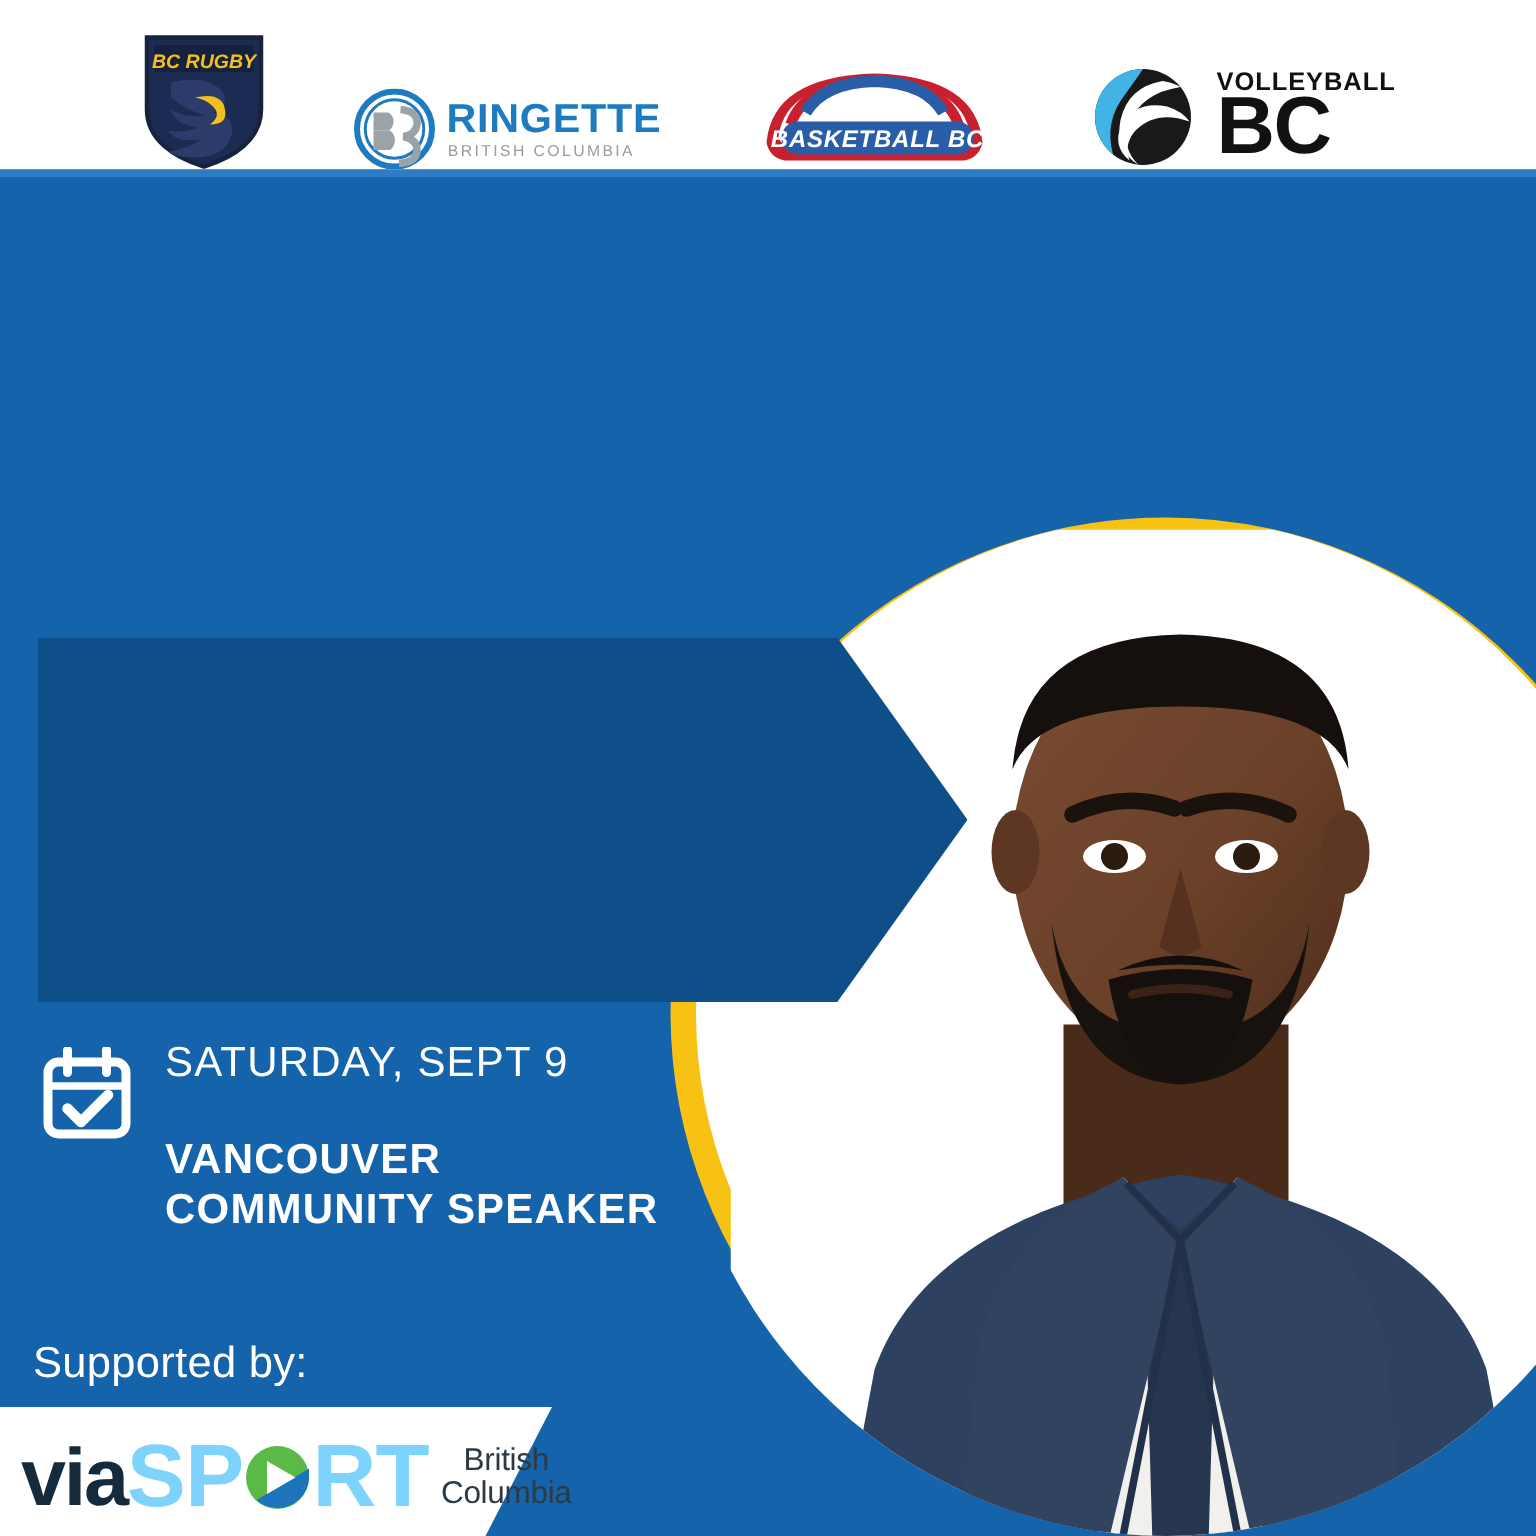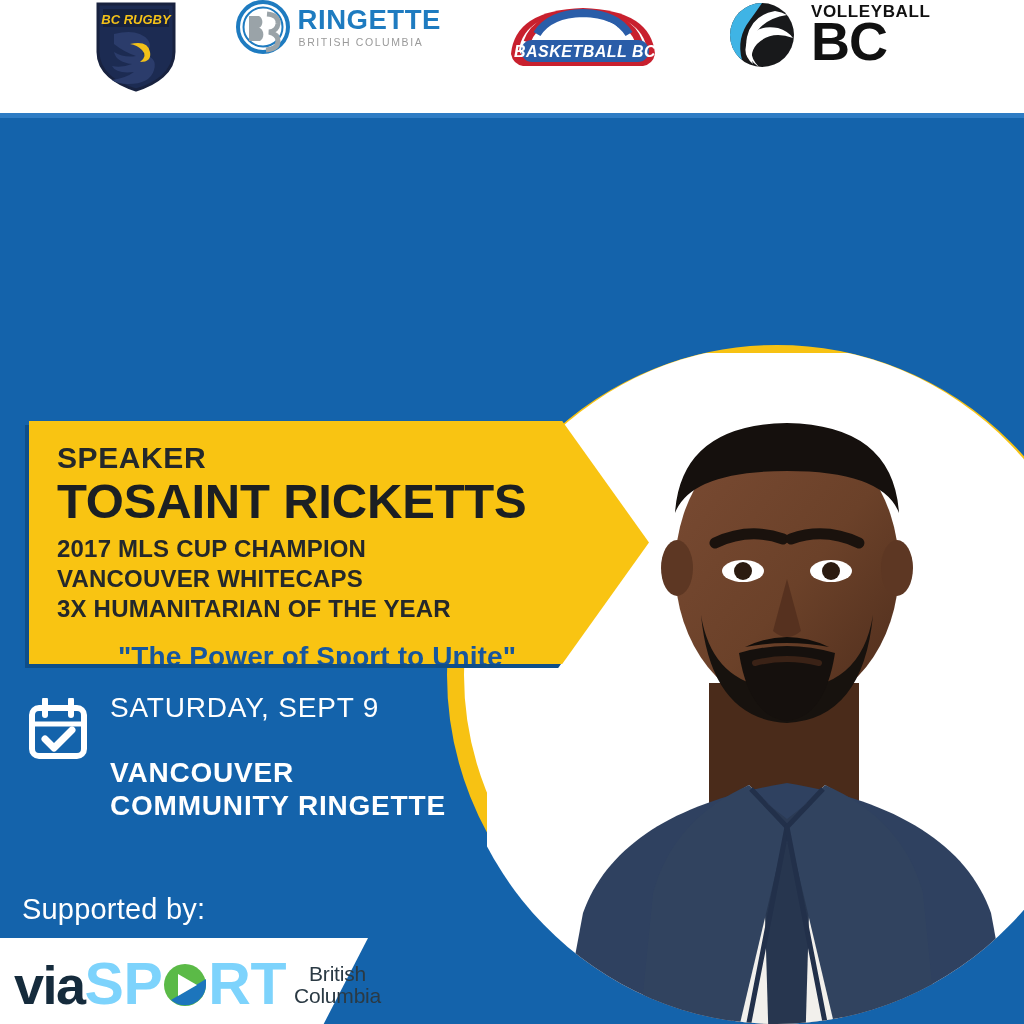--- a/index.html
+++ b/index.html
@@ -6,21 +6,21 @@
   body{
     width:1024px;height:1024px;overflow:hidden;
     font-family:"Liberation Sans", sans-serif;
     background:#1463AB;
   }
   .poster{position:relative;width:1024px;height:1024px;overflow:hidden;background:#1463AB;}
 
   
   .logobar{
     position:absolute;left:0;top:0;width:1024px;height:113px;
-    background:#ffffff;display:flex;align-items:flex-start;justify-content:center;gap:58px;
+    background:#ffffff;display:flex;align-items:flex-end;justify-content:center;gap:58px;
     z-index:6;
   }
   .logo{display:flex;align-items:center;justify-content:center;}
 
   
   .rugby{width:84px;height:92px;position:relative;}
   
   .ringette{display:flex;align-items:center;gap:9px;}
   .ring-mark{width:54px;height:54px;}
   .ring-text{display:flex;flex-direction:column;line-height:1;}
@@ -221,41 +221,33 @@
         <path d="M252 300 q48 -14 96 0 q-10 64 -48 68 q-38 -4 -48 -68z" fill="#15100D"></path>
         <path d="M268 310 q32 -8 64 0" fill="none" stroke="#3A2216" stroke-width="6" stroke-linecap="round"></path>
 
         <path d="M258 294 q42 -20 84 0 q-42 -8 -84 0z" fill="#120E0B"></path>
       </svg>
     </div>
   </div>
 
 
   <div class="speaker-shadow"></div>
-  <div class="speaker">
-    <div class="sp-label">SPEAKER</div>
-    <div class="sp-name">TOSAINT RICKETTS</div>
-    <div class="sp-cred">2017 MLS CUP CHAMPION</div>
-    <div class="sp-cred" style="margin-top:0">VANCOUVER WHITECAPS</div>
-    <div class="sp-cred" style="margin-top:0">3X HUMANITARIAN OF THE YEAR</div>
-    <div class="sp-quote">"The Power of Sport to Unite"</div>
-  </div>
 
   <div class="event">
     <svg class="cal-icon" viewBox="0 0 60 62">
       <rect x="4" y="10" width="52" height="48" rx="7" fill="none" stroke="#ffffff" stroke-width="6"></rect>
       <line x1="4" y1="26" x2="56" y2="26" stroke="#ffffff" stroke-width="5"></line>
       <line x1="17" y1="2" x2="17" y2="17" stroke="#ffffff" stroke-width="6" stroke-linecap="round"></line>
       <line x1="43" y1="2" x2="43" y2="17" stroke="#ffffff" stroke-width="6" stroke-linecap="round"></line>
       <path d="M17 41 l9 9 l18 -18" fill="none" stroke="#ffffff" stroke-width="7" stroke-linecap="round" stroke-linejoin="round"></path>
     </svg>
     <div class="ev-text">
       <div class="ev-date">SATURDAY, SEPT 9</div>
       <div class="ev-venue">VANCOUVER</div>
-      <div class="ev-venue" style="margin-top:0">COMMUNITY RINGETTE</div>
+      <div class="ev-venue" style="margin-top:0">COMMUNITY SPEAKER</div>
     </div>
   </div>
 
   <div class="supported">Supported by:</div>
   <div class="footer-banner"></div>
   <div class="via">
     <span class="via-a">via</span>
     <span class="via-b">SP</span>
     <svg class="via-o" viewBox="0 0 44 44">
       <circle cx="22" cy="22" r="21" fill="#5BBA47"></circle>

